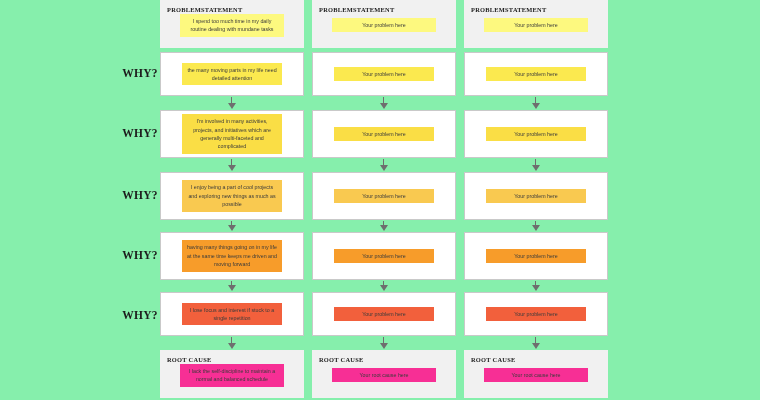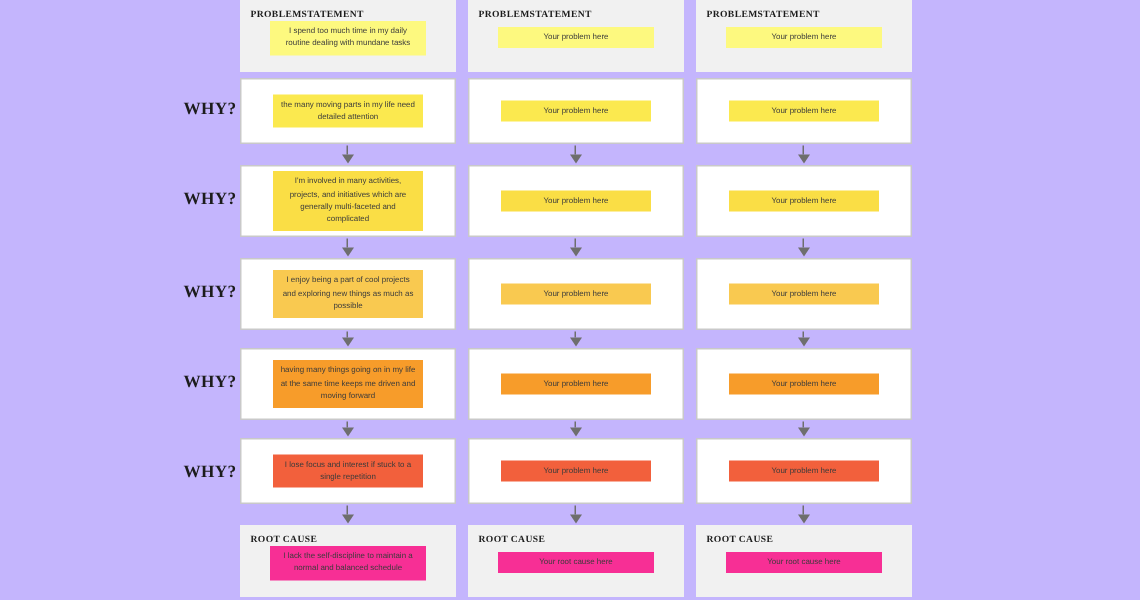--- a/index.html
+++ b/index.html
@@ -10,21 +10,21 @@
     width: 760px;
     height: 400px;
     background: #ffffff;
     font-family: "Liberation Sans", sans-serif;
     overflow: hidden;
   }
   #board {
     position: relative;
     width: 760px;
     height: 400px;
-    background: #c4b5fd;
+    background: #86efac;
   }
 
   
   .why-label {
     position: absolute;
     left: 118px;
     width: 44px;
     text-align: center;
     font-family: "Liberation Serif", serif;
     font-weight: bold;

